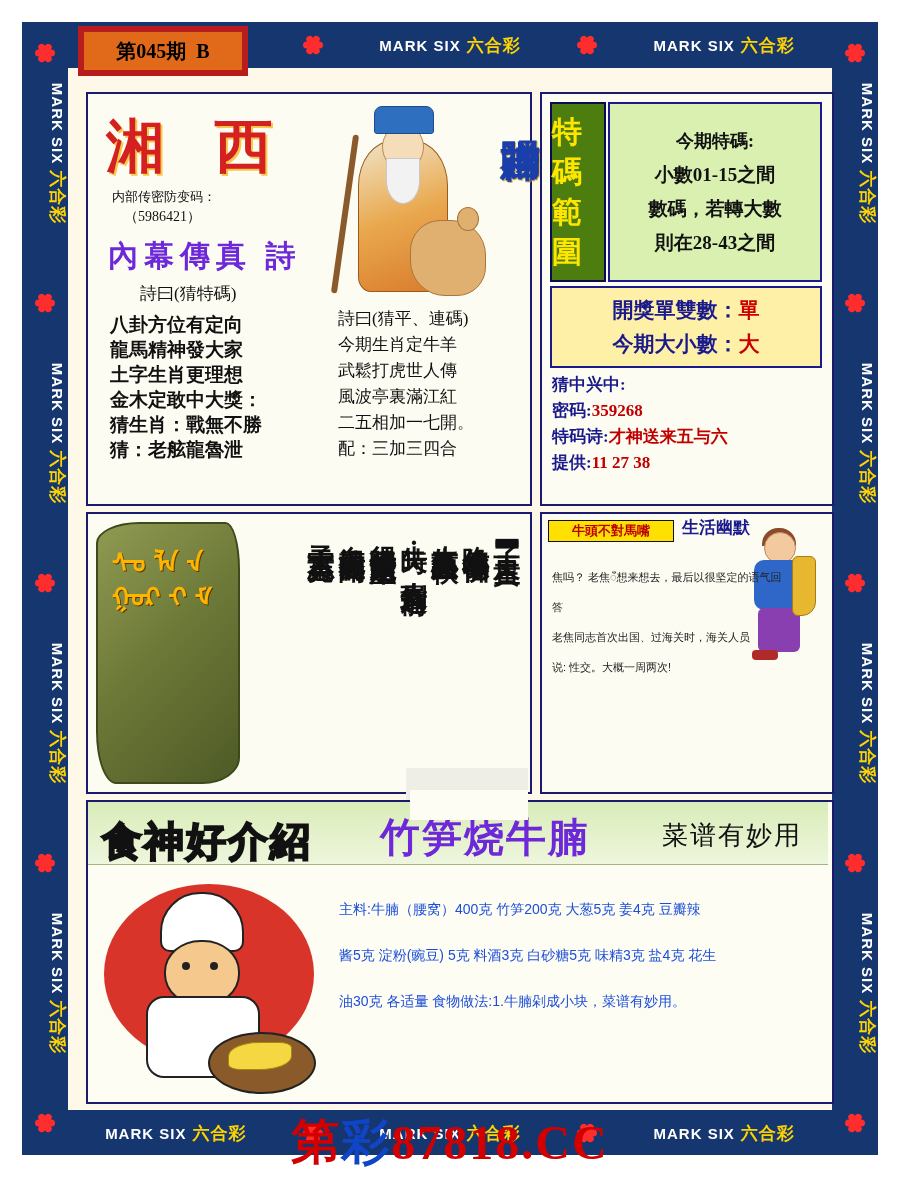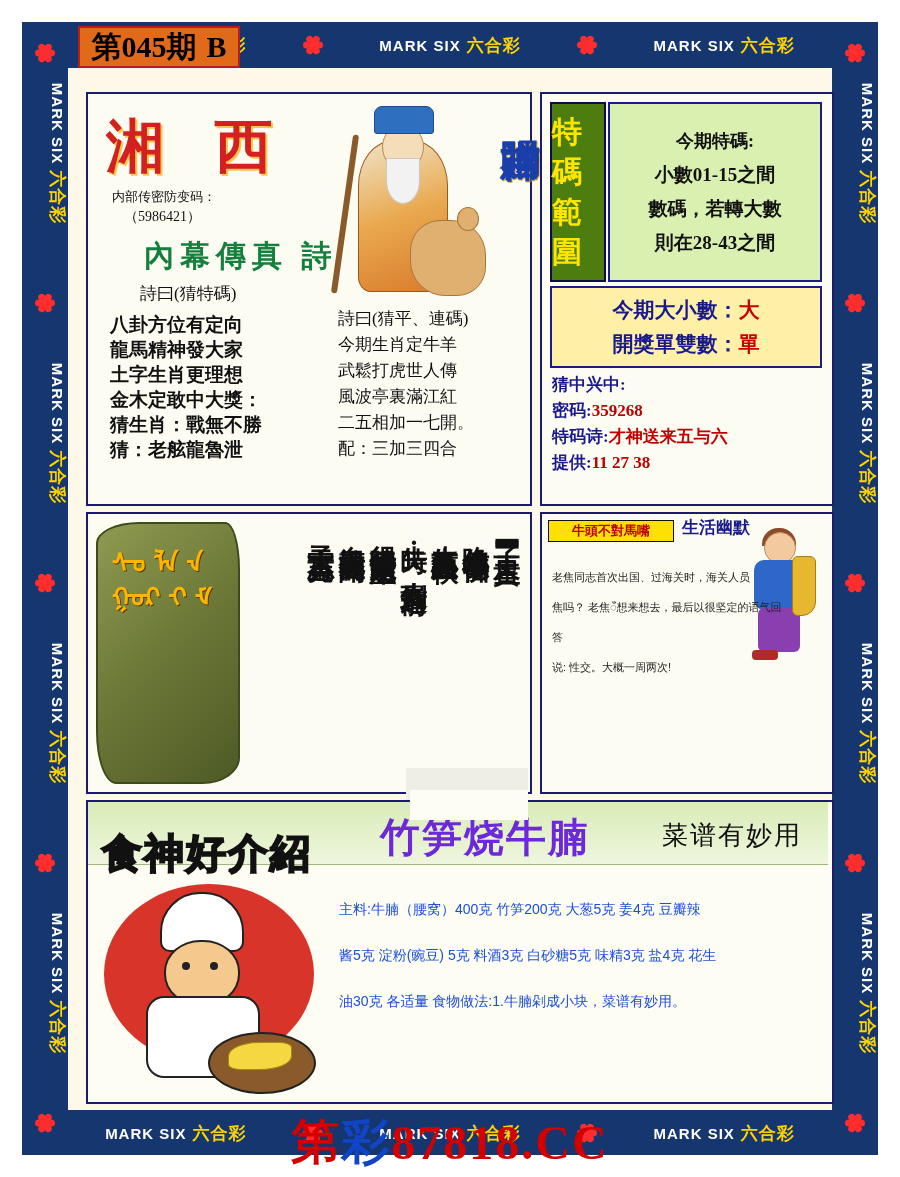--- a/index.html
+++ b/index.html
@@ -53,23 +53,23 @@
     border:22px solid #ffffff;box-sizing:border-box;pointer-events:none;
   }
   
   .content{
     position:absolute;left:68px;top:68px;width:764px;height:1042px;
     background:#fdf8e8;
   }
   
   .issue{
     position:absolute;left:78px;top:26px;width:158px;height:38px;
-    background:#e06a1a;border:2px solid #b91c1c;
+    background:#e06a1a;border:6px solid #b91c1c;
     display:flex;align-items:center;justify-content:center;
-    color:#000;font-size:30px;font-weight:bold;z-index:6;
+    color:#000;font-size:20px;font-weight:bold;z-index:6;
     font-family:"Liberation Serif", serif;
   }
   .issue .b{margin-left:10px;}
   
   .panel{
     position:absolute;background:#fffdf0;border:2px solid #1a1a6e;
   }
   .p-left{left:86px;top:92px;width:442px;height:410px;background:#fdfcf2;}
   .p-right{left:540px;top:92px;width:290px;height:410px;background:#fdfcf2;border:2px solid #1a1a6e;}
   .title-x{
@@ -82,21 +82,21 @@
     position:absolute;left:24px;top:94px;font-size:13px;color:#111;
     font-family:"Liberation Serif", serif;
   }
   .subcode2{
     position:absolute;left:36px;top:114px;font-size:14px;color:#111;
     font-family:"Liberation Serif", serif;
   }
   .neimu{
     position:absolute;left:20px;top:142px;
     font-family:"Liberation Serif", serif;
-    font-size:30px;font-weight:bold;color:#15803d;letter-spacing:6px;margin-left:36px;
+    font-size:30px;font-weight:bold;color:#6d28d9;letter-spacing:6px;
   }
   .shiyue{
     position:absolute;left:52px;top:188px;font-size:17px;color:#111;
     font-family:"Liberation Serif", serif;
   }
   .poem-l{
     position:absolute;left:22px;top:218px;
     font-family:"Liberation Serif", serif;
     font-size:19px;line-height:25px;color:#111;font-weight:bold;
   }
@@ -235,21 +235,21 @@
   .p-food{
     position:absolute;left:86px;top:800px;width:744px;height:300px;
     background:#fdfdf4;border:2px solid #1a1a6e;
   }
   .food-banner{
     position:absolute;left:0;top:0;width:740px;height:62px;
     background:linear-gradient(180deg,#d9ecb8 0%,#eef6dd 100%);
     border-bottom:1px solid #9fb77a;
   }
   .shishen{
-    position:absolute;left:14px;top:24px;
+    position:absolute;left:14px;top:12px;
     font-family:"Liberation Serif", serif;
     font-size:40px;font-weight:bold;color:#a21caf;letter-spacing:2px;
     -webkit-text-stroke:2px #111;
   }
   .dish{
     position:absolute;left:292px;top:8px;
     font-family:"Liberation Serif", serif;
     font-size:40px;font-weight:bold;color:#6d28d9;letter-spacing:2px;
   }
   .caipu{
@@ -440,24 +440,24 @@
   <div class="panel p-right">
     <div class="temabox">特碼範圍</div>
     <div class="greenbox">
       <div class="hd">今期特碼:</div>
       <div>小數01-15之間</div>
       <div>數碼，若轉大數</div>
       <div>則在28-43之間</div>
     </div>
     <div class="yellowbox">
       <div>
-        <span>今期大小數：</span><b>大</b>
+        <span>開獎單雙數：</span><b>單</b>
       </div>
       <div>
-        <span>開獎單雙數：</span><b>單</b>
+        <span>今期大小數：</span><b>大</b>
       </div>
     </div>
     <div class="pinkinfo">
       <div><span class="lab">猜中兴中:</span></div>
       <div><span class="lab">密码:</span><span class="val">359268</span></div>
       <div><span class="lab">特码诗:</span><span class="val">才神送来五与六</span></div>
       <div><span class="lab">提供:</span><span class="val">11 27 38</span></div>
     </div>
   </div>
 
@@ -481,22 +481,22 @@
     <div class="joke-badge">生活幽默</div>
     <div class="sax-man">
       <div class="hair"></div>
       <div class="hd"></div>
       <div class="body"></div>
       <div class="legs"></div>
       <div class="sax"></div>
       <div class="shoe"></div>
     </div>
     <div class="joke-text">
+      <div>焦吗？ 老焦ँ想来想去，最后以很坚定的语气回答</div>
       <div>老焦同志首次出国、过海关时，海关人员</div>
-      <div>焦吗？ 老焦ँ想来想去，最后以很坚定的语气回答</div>
       <div>说: 性交。大概一周两次!</div>
     </div>
   </div>
 
   <div class="patch"></div>
 
   <div class="p-food">
     <div class="food-banner"></div>
     <div class="shishen">食神好介紹</div>
     <div class="dish">竹笋烧牛腩</div>

